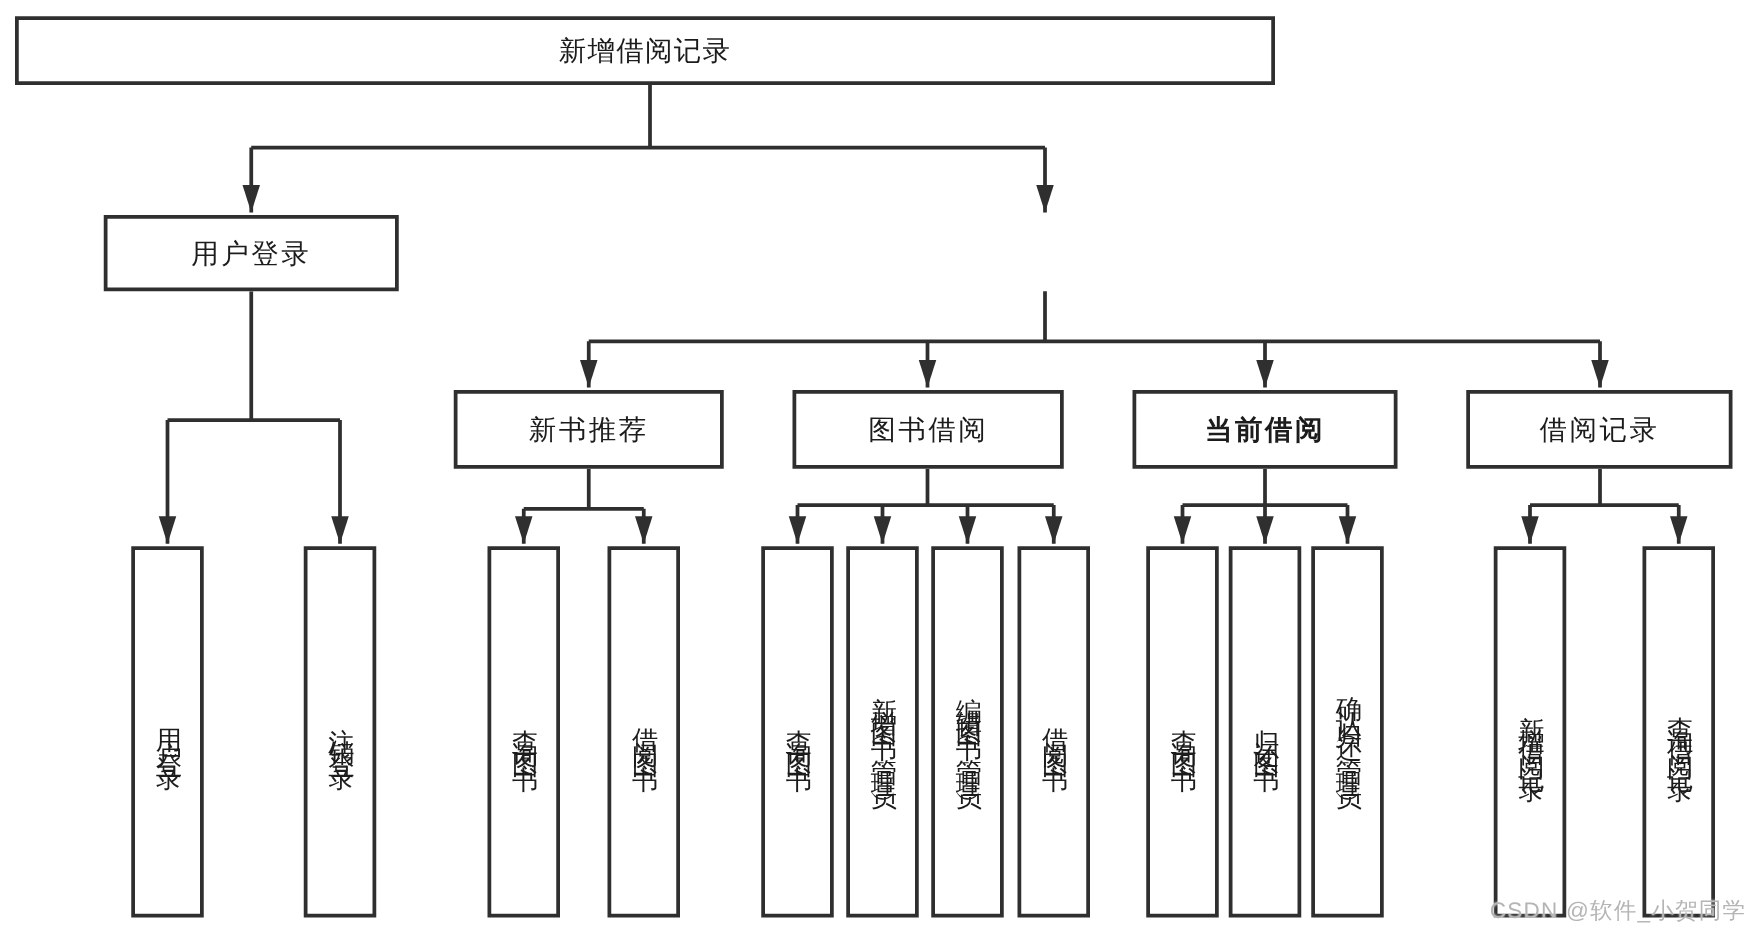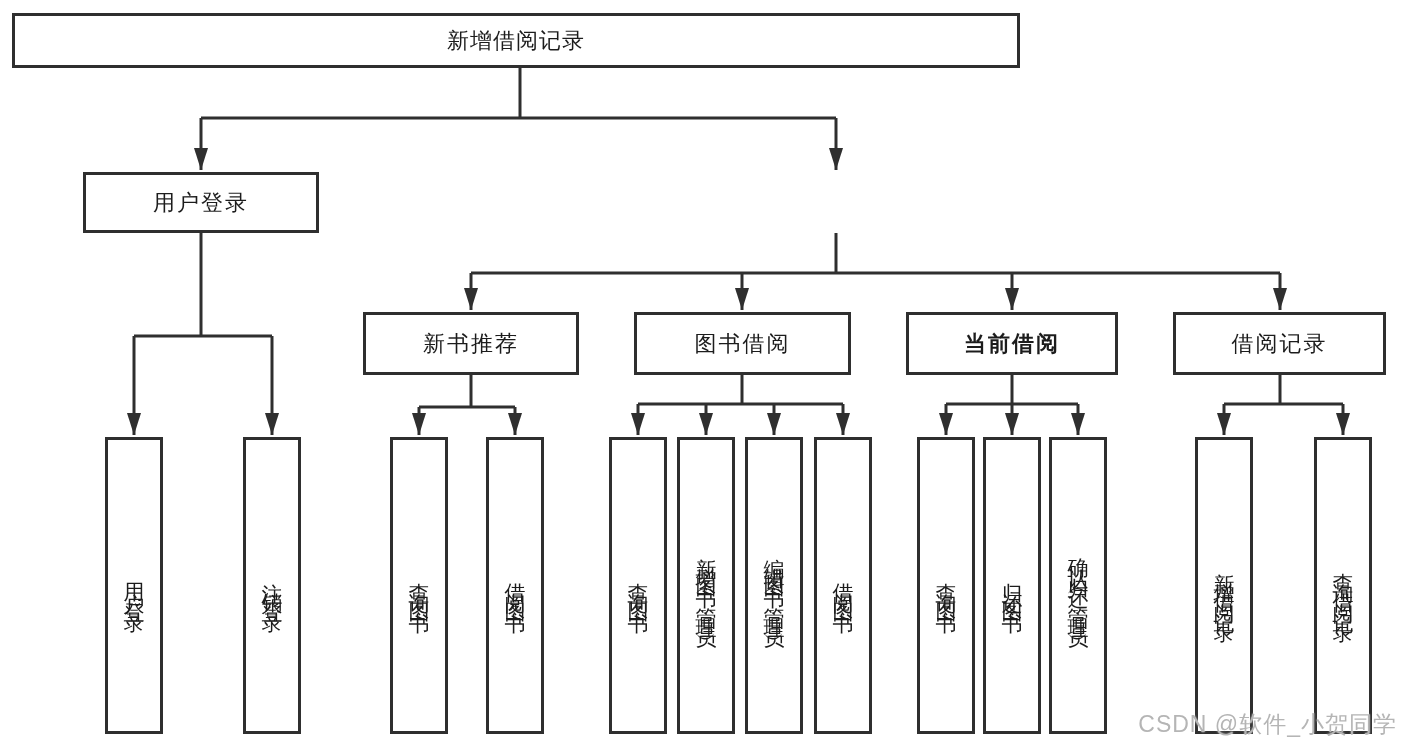--- a/index.html
+++ b/index.html
@@ -13,21 +13,21 @@
     border:3px solid #2f2f2f; display:flex; align-items:center; justify-content:center;
     color:#1c1c1c;
   }
   .h-label { font-size:22px; letter-spacing:2px; white-space:nowrap; }
   .root-label { font-size:22px; letter-spacing:1px; }
   .v-label {
     writing-mode:vertical-rl; text-orientation:mixed;
     font-size:21px; letter-spacing:10px; white-space:nowrap; color:#1c1c1c;
   }
   .watermark {
-    position:absolute; right:8px; bottom:7px; font-size:23px; color:#b5b5b5;
+    position:absolute; right:8px; bottom:7px; font-size:18px; color:#b5b5b5;
     letter-spacing:1px; text-shadow:0 0 2px #ffffff; white-space:nowrap;
   }
   
   .n-root { left:12px;  top:13px;  width:1008px; height:55px; }
   .n-l2a  { left:83px;  top:172px; width:236px;  height:61px; }
   .n-l2b  { left:717px; top:172px; width:238px;  height:61px; }
   .n-g0   { left:363px; top:312px; width:216px;  height:63px; }
   .n-g1   { left:634px; top:312px; width:217px;  height:63px; }
   .n-g2   { left:906px; top:312px; width:212px;  height:63px;font-weight:bold; }
   .n-g3   { left:1173px;top:312px; width:213px;  height:63px; }

